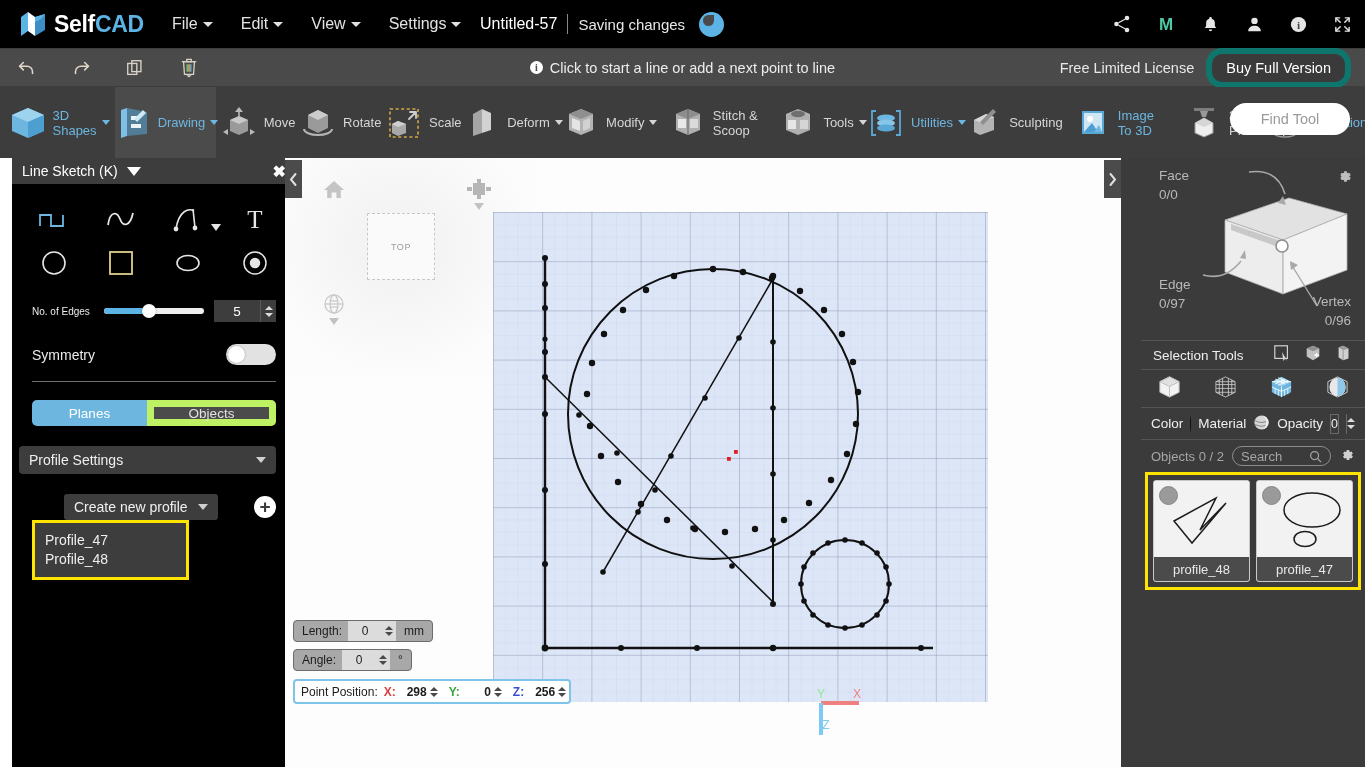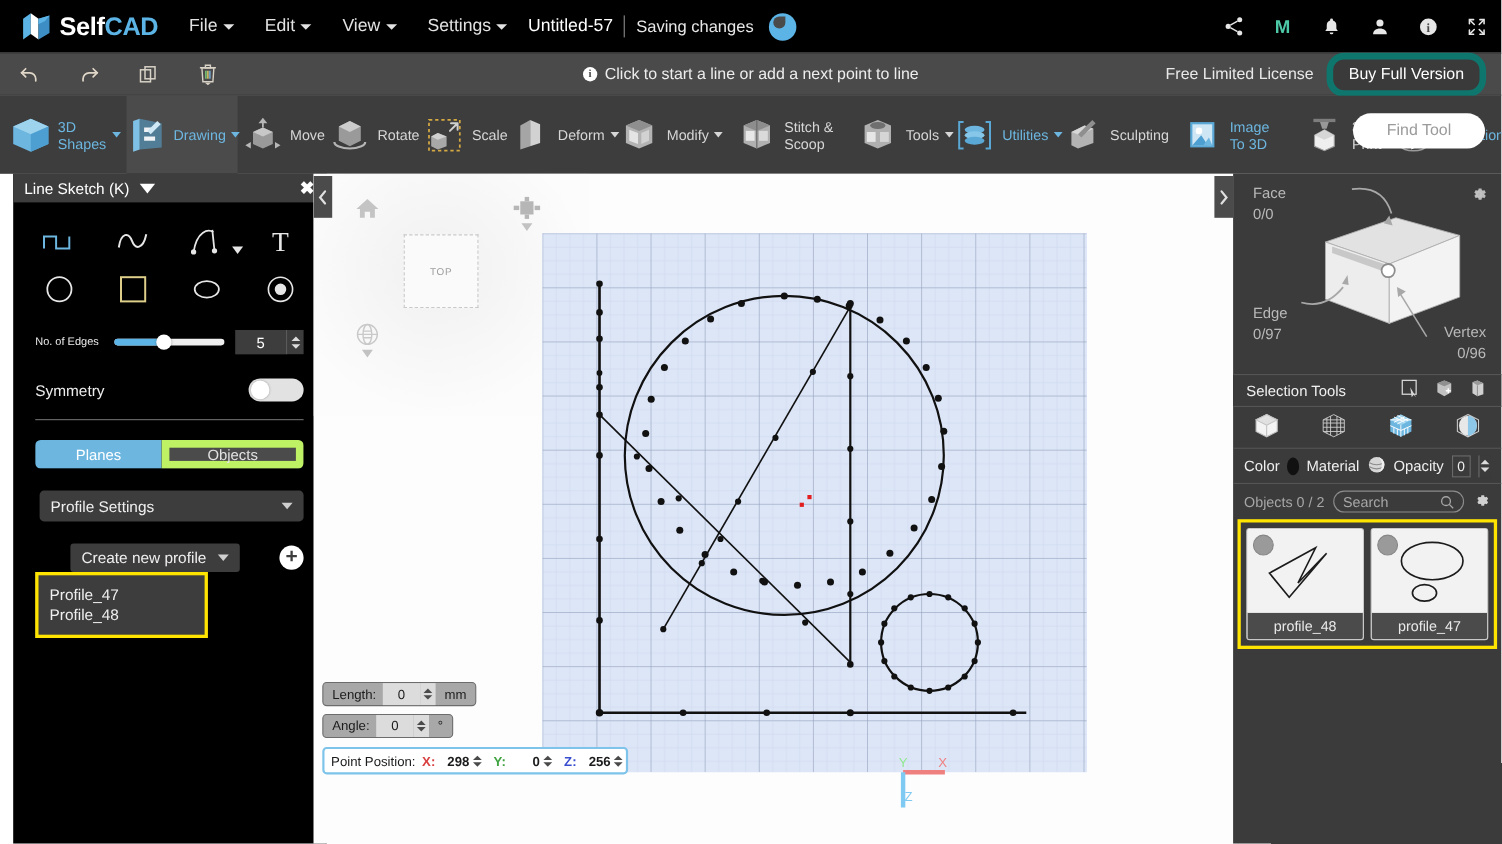--- a/index.html
+++ b/index.html
@@ -177,21 +177,21 @@
   }
   .divider { height: 1px; background: #6d6d6d; margin: 16px 20px 0 20px; }
   .segbtns { display: flex; margin: 18px 20px 0 20px; border-radius: 5px; overflow: hidden; }
   .seg {
     flex: 1; height: 26px; display: flex; align-items: center;
     justify-content: center; font-size: 13.5px; cursor: pointer;
   }
   .seg.on { background: #6cb6e0; color: #ffffff; }
   .seg.off { background: #4b4b4b; color: #e2e2e2; border: 7px solid #bef264; }
   .dropdown {
-    margin: 20px 20px 0 24px; height: 28px; background: #3d3d3d;
+    margin: 20px 20px 0 7px; height: 28px; background: #3d3d3d;
     border-radius: 4px; display: flex; align-items: center;
     padding: 0 10px; justify-content: space-between; cursor: pointer;
     font-size: 14px; color: #efefef;
   }
   .dd-caret {
     width:0;height:0;border-left:5px solid transparent;
     border-right:5px solid transparent;border-top:6px solid #cfcfcf;
   }
   .profile-row {
     display: flex; align-items: center; margin: 20px 20px 0 20px;
@@ -275,20 +275,21 @@
   .ax-x { color: #d94141; font-weight: 700; margin: 0 3px 0 6px; }
   .ax-y { color: #3fa33f; font-weight: 700; margin: 0 3px 0 8px; }
   .ax-z { color: #3a4fd0; font-weight: 700; margin: 0 3px 0 8px; }
   .pos-val { min-width: 28px; text-align: right; font-weight: 700; }
   .axis-gizmo { position: absolute; right: 248px; bottom: 24px; }
 
   
   .rightpanel {
     position: absolute; left: 1121px; top: 158px; width: 244px; height: 609px;
     background: #3b3b3b;
+    padding-left: 20px;
   }
   .rp-cube { position: relative; height: 182px; }
   .rp-gear { position: absolute; right: 12px; top: 10px; cursor: pointer; }
   .lbl-face { position: absolute; left: 18px; top: 8px; font-size: 13.5px; color: #b9b9b9; line-height: 19px; }
   .lbl-edge { position: absolute; left: 18px; top: 117px; font-size: 13.5px; color: #b9b9b9; line-height: 19px; }
   .lbl-vert { position: absolute; right: 14px; top: 134px; font-size: 13.5px; color: #b9b9b9; line-height: 19px; text-align: right; }
   .rp-seltools {
     height: 30px; background: #3b3b3b; border-top: 1px solid #555;
     border-bottom: 1px solid #555; display: flex; align-items: center;
     padding: 0 12px; justify-content: space-between;

